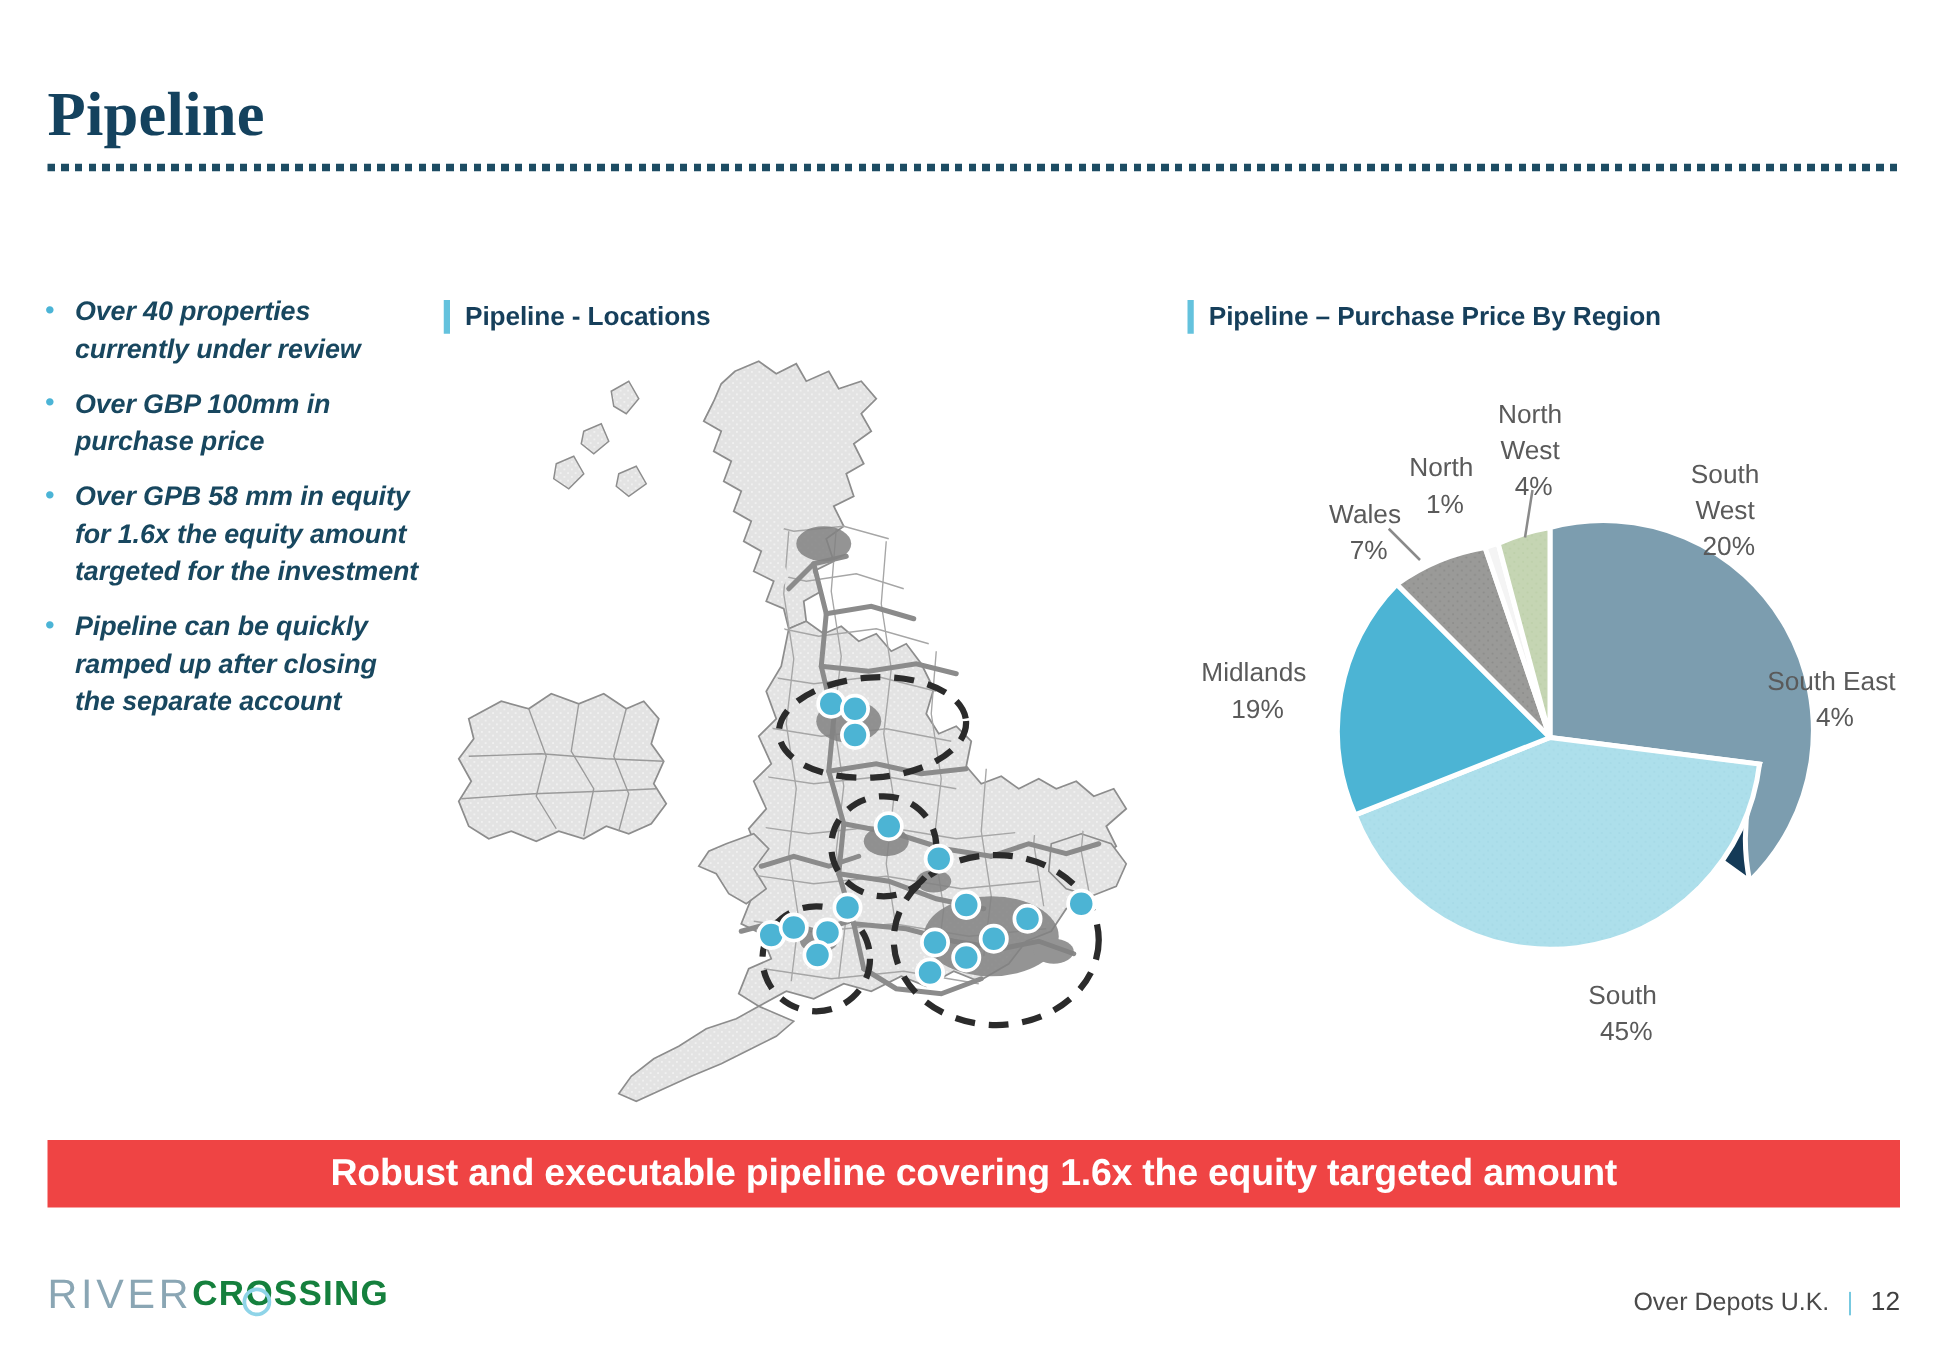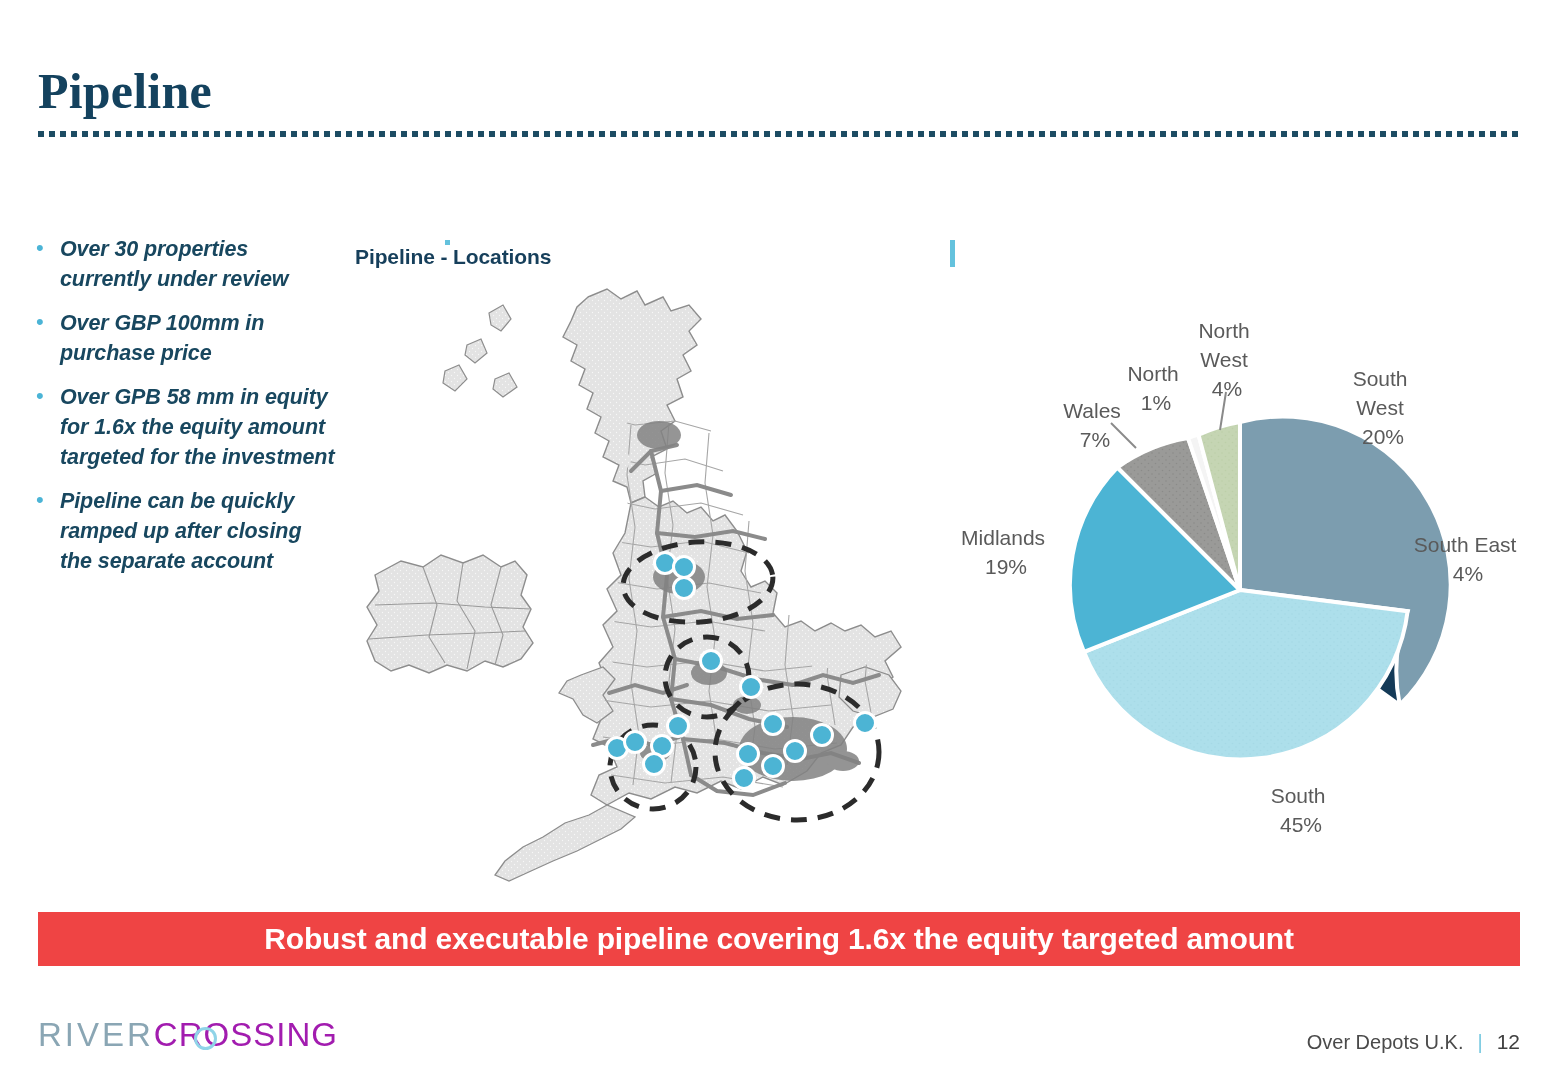--- a/index.html
+++ b/index.html
@@ -40,21 +40,21 @@
   }
 
   
   .panel-head{position:absolute;display:flex;align-items:center;}
   .panel-bar{
     width:5px;height:27px;background:#64c2dd;margin-right:12px;flex:0 0 5px;
   }
   .panel-title{
     font-weight:bold;font-size:21px;color:#163f5b;letter-spacing:-.1px;
   }
-  #head-map{left:355px;top:240px;flex-direction:column;}
+  #head-map{left:355px;top:240px;}
   #head-pie{left:950px;top:240px;}
 
   
   .map-wrap{position:absolute;left:345px;top:275px;width:600px;height:630px;}
   .map-wrap svg{width:100%;height:100%;display:block;}
 
   
   .pie-wrap{position:absolute;left:940px;top:290px;width:600px;height:600px;}
   .pie-wrap svg{width:100%;height:100%;display:block;}
   .pie-label{
@@ -70,21 +70,21 @@
   .banner-text{
     color:#ffffff;font-weight:bold;font-size:30px;letter-spacing:-.2px;
   }
 
   
   .logo{position:absolute;left:38px;top:1016px;display:flex;align-items:center;}
   .logo-river{
     font-size:33px;letter-spacing:3px;color:#8aa6b4;font-weight:400;text-align:center;
   }
   .logo-crossing{
-    font-size:33px;letter-spacing:1px;color:#a21caf;font-weight:normal;
+    font-size:28px;letter-spacing:1px;color:#15803d;font-weight:bold;
     position:relative;
   }
   .logo-ring{
     position:absolute;left:40px;top:11px;width:17px;height:17px;
     border:3px solid #8fd4e8;border-radius:50%;
     background:transparent;
   }
   .footer-right{
     position:absolute;right:38px;top:1030px;display:flex;align-items:center;gap:0;
   }
@@ -96,21 +96,21 @@
 <body>
 
 <div class="slide">
 
   <div class="title">Pipeline</div>
   <div class="title-rule"></div>
 
   <div class="bullets">
     <div class="bullet">
       <span class="bullet-dot">•</span>
-      <span class="bullet-text">Over 30 properties currently under review</span>
+      <span class="bullet-text">Over 40 properties currently under review</span>
     </div>
     <div class="bullet">
       <span class="bullet-dot">•</span>
       <span class="bullet-text">Over GBP 100mm in purchase price</span>
     </div>
     <div class="bullet">
       <span class="bullet-dot">•</span>
       <span class="bullet-text">Over GPB 58 mm in equity for 1.6x the equity amount targeted for the investment</span>
     </div>
     <div class="bullet">
@@ -119,20 +119,21 @@
     </div>
   </div>
 
   <div class="panel-head" id="head-map">
     <span class="panel-bar"></span>
     <span class="panel-title">Pipeline - Locations</span>
   </div>
 
   <div class="panel-head" id="head-pie">
     <span class="panel-bar"></span>
+    <span class="panel-title">Pipeline – Purchase Price By Region</span>
   </div>
 
   <div class="map-wrap">
     <svg viewBox="0 0 600 630" xmlns="http://www.w3.org/2000/svg">
       <defs>
         <pattern id="landdots" width="6" height="6" patternUnits="userSpaceOnUse">
           <rect width="6" height="6" fill="#e3e3e3"></rect>
           <circle cx="1.5" cy="1.5" r="0.7" fill="#f7f7f7"></circle>
           <circle cx="4.5" cy="4.5" r="0.7" fill="#f7f7f7"></circle>
         </pattern>

